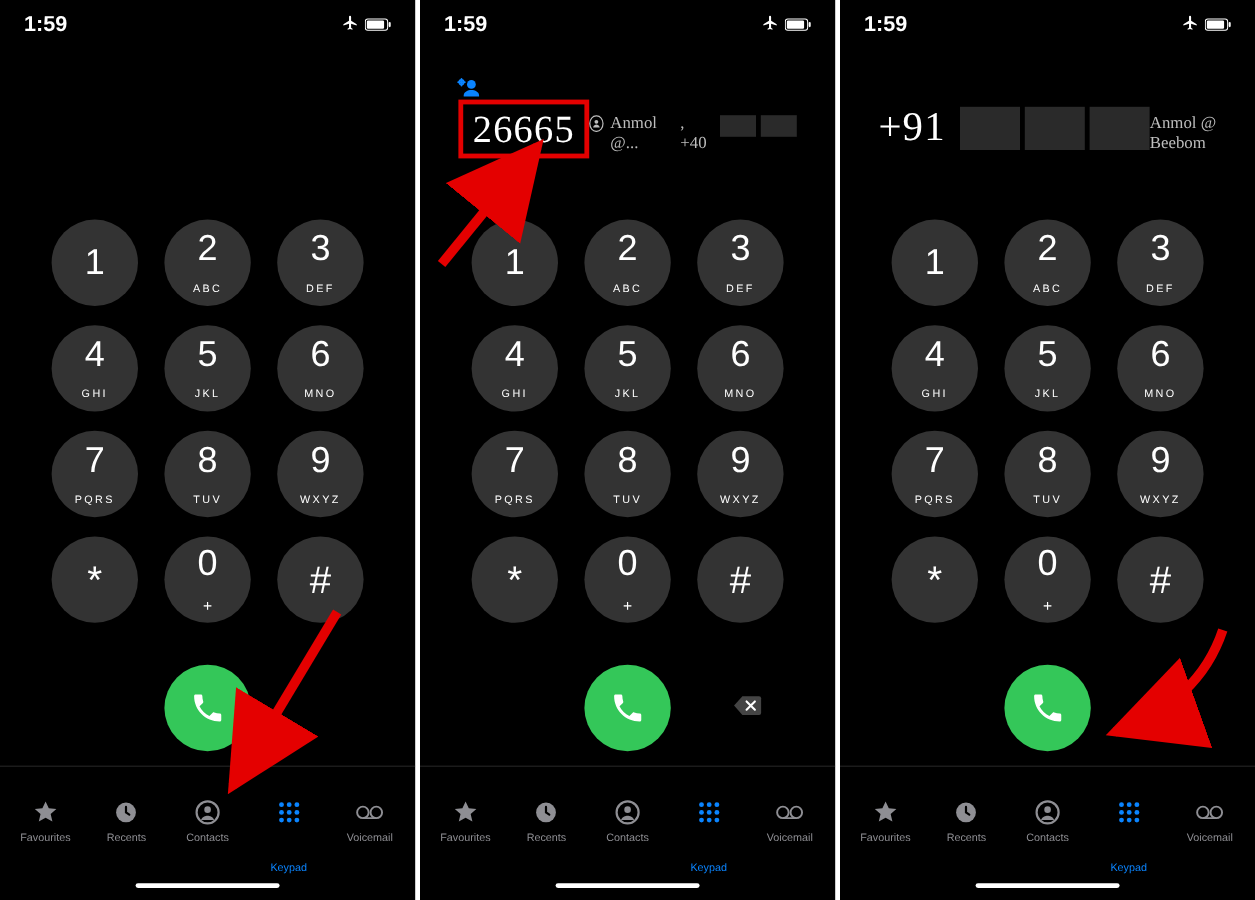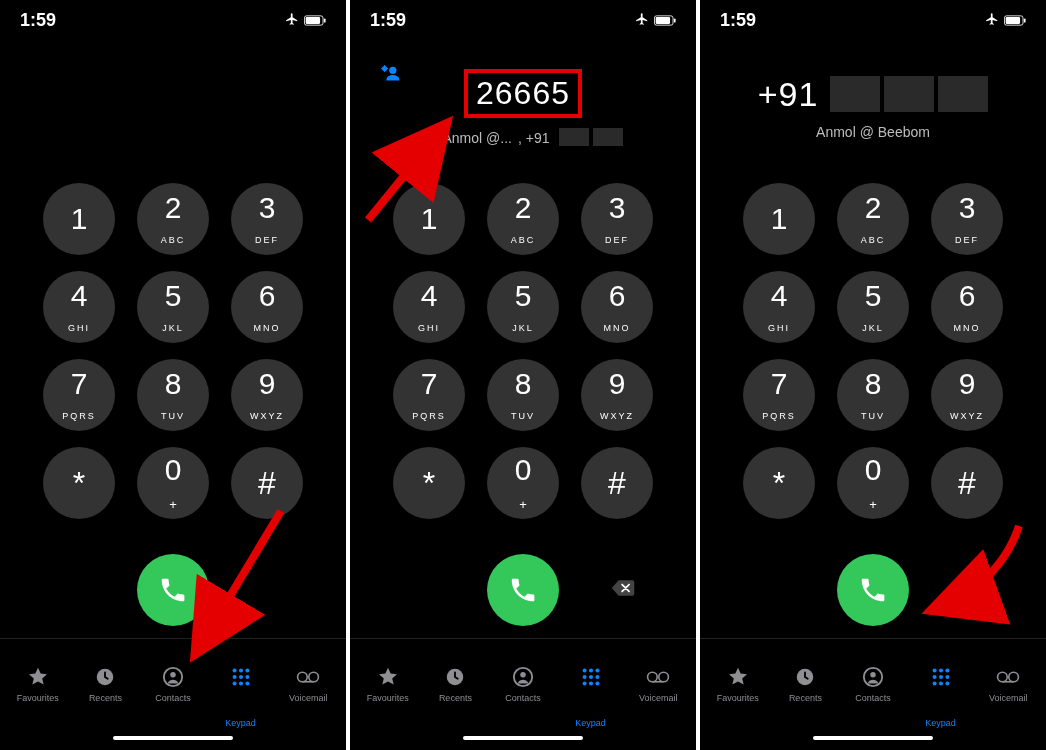--- a/index.html
+++ b/index.html
@@ -35,42 +35,43 @@
     font-size: 18px;
     font-weight: 600;
   }
   .status-right { display: flex; align-items: center; gap: 5px; }
   .airplane-icon { width: 14px; height: 14px; }
   .battery-icon { width: 22px; height: 11px; }
 
   .display-area {
     min-height: 140px;
     display: flex;
-    flex-direction: column;
+    flex-direction: row;
     align-items: center;
     justify-content: center;
     position: relative;
-    padding: 8px 12px;
+    padding: 8px 32px;
+    font-family: Liberation Serif, serif;
   }
   .entered-number {
     color: #fff;
     font-size: 32px;
     font-weight: 400;
     letter-spacing: 1px;
   }
   .entered-number.large { font-size: 34px; }
   .redbox {
     border: 4px solid #e40000;
     padding: 2px 8px;
     display: inline-block;
   }
   .suggestion-row {
     margin-top: 10px;
     display: flex;
-    align-items: flex-end;
+    align-items: flex-start;
     gap: 6px;
     color: #bdbdbd;
     font-size: 14px;
   }
   .contact-icon {
     width: 14px; height: 14px;
     border: 1.2px solid #bdbdbd;
     border-radius: 50%;
     display: inline-flex;
     align-items: center; justify-content: center;
@@ -332,21 +333,21 @@
           </svg></span>
         <div><span class="entered-number redbox">26665</span></div>
         <div class="suggestion-row">
           <span class="contact-icon">
             <svg width="8" height="8" viewBox="0 0 10 10" fill="#bdbdbd">
               <circle cx="5" cy="3.2" r="2"></circle>
               <path d="M1.5 9c.6-2 2.3-3 3.5-3s2.9 1 3.5 3"></path>
             </svg>
           </span>
           <span>Anmol @...</span>
-          <span>, +91</span>
+          <span>, +40</span>
           <span class="blurred-box">
             <span></span>
             <span></span>
           </span>
         </div>
       </div>
       <div class="keypad">
         <div class="key">
           <span class="key-main">1</span>
         </div>

